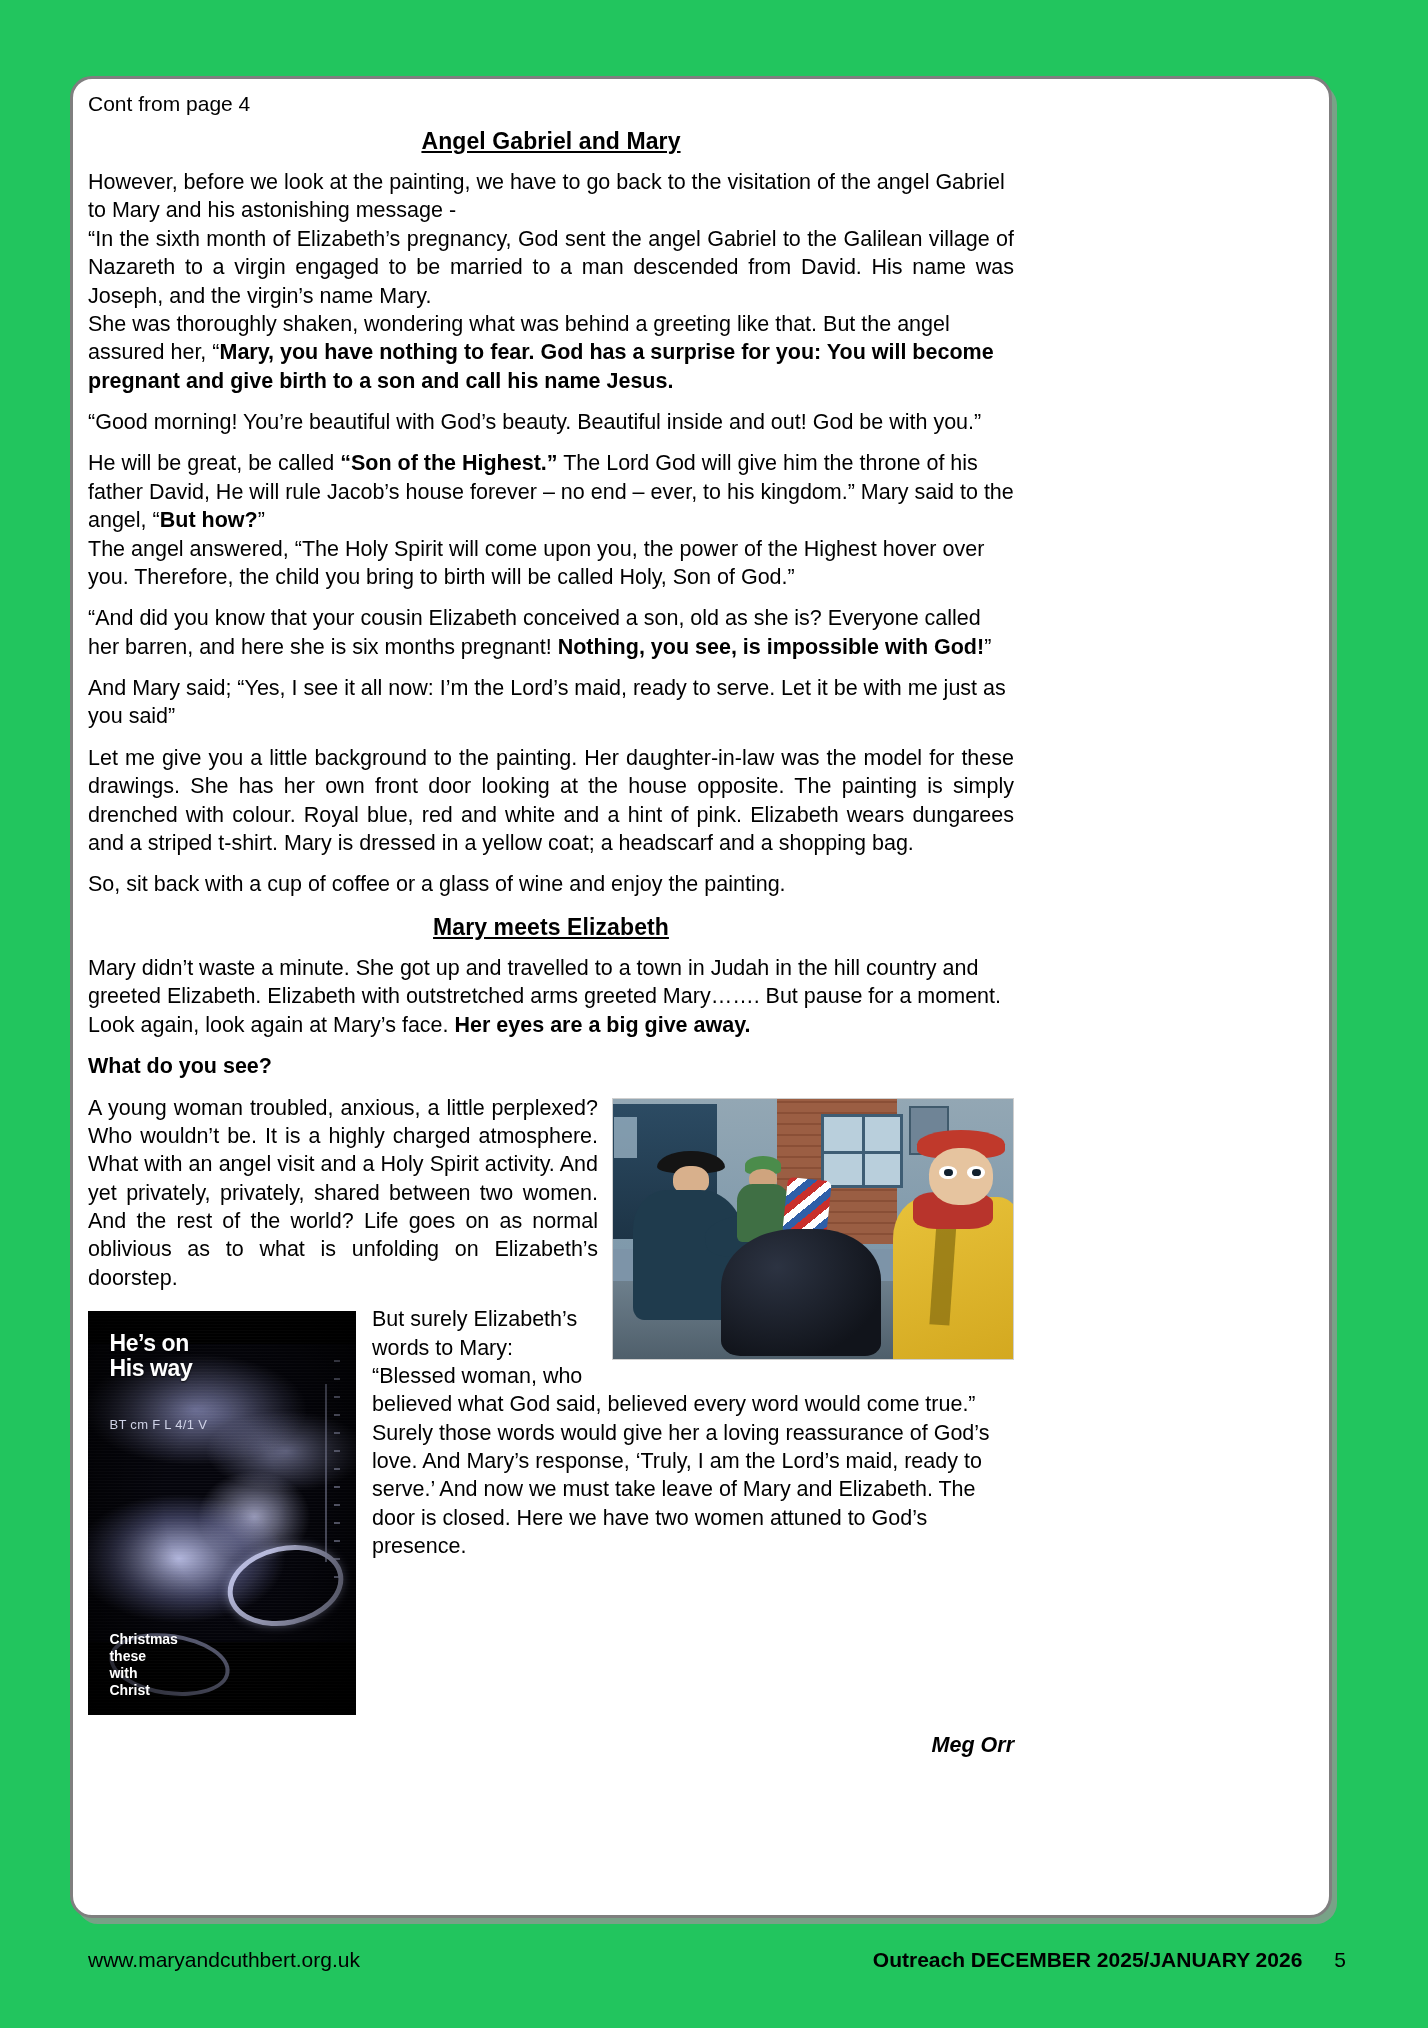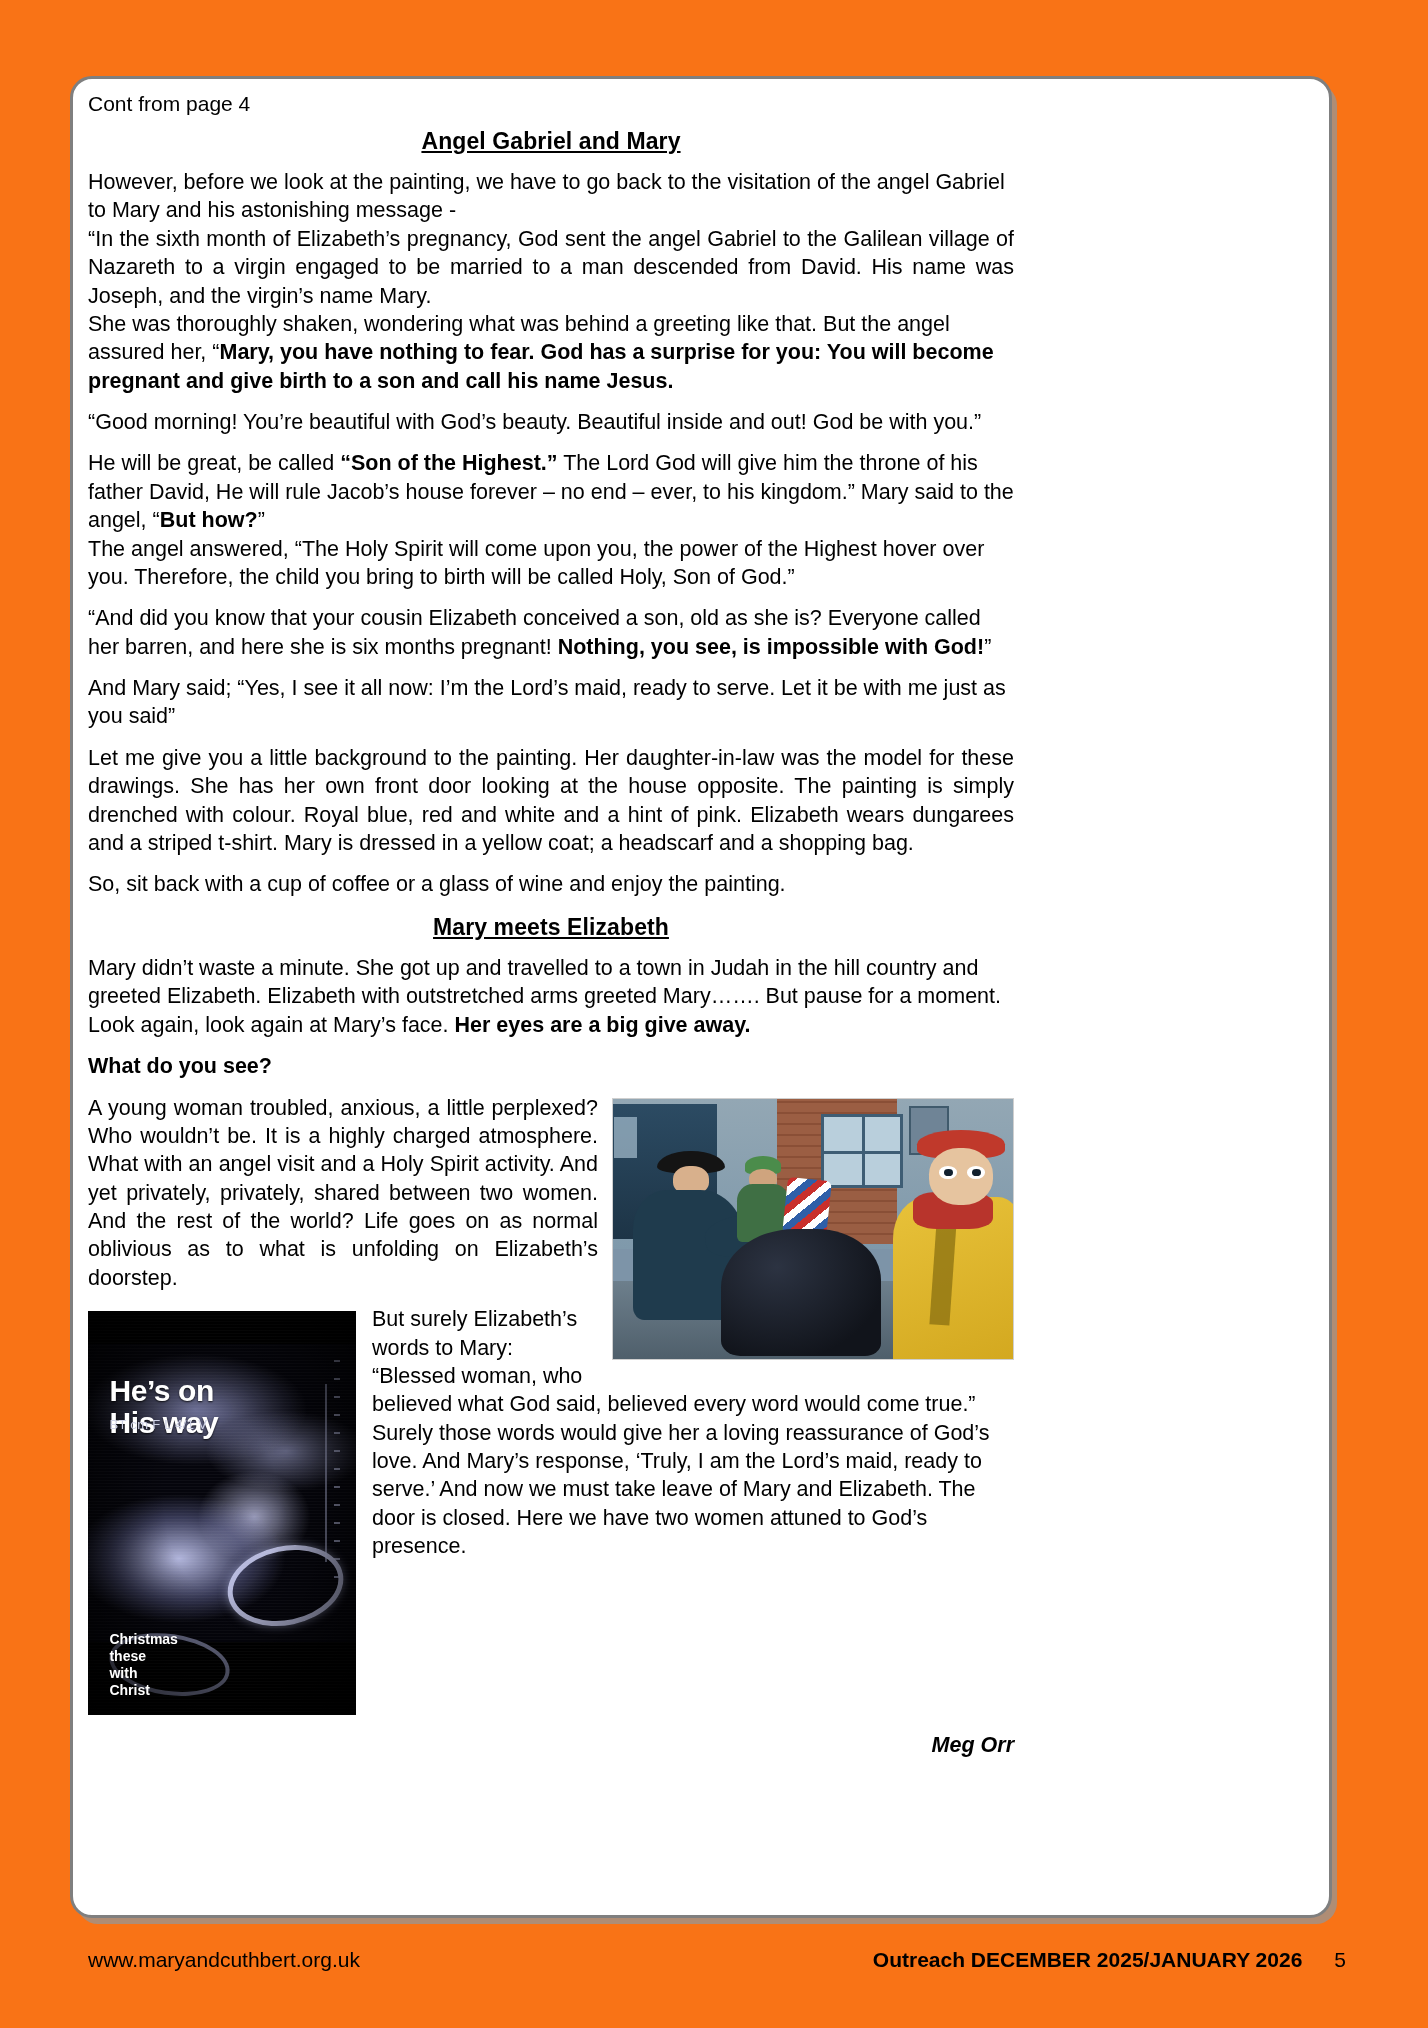--- a/index.html
+++ b/index.html
@@ -14,21 +14,21 @@
     color: #000000;
     position: relative;
     overflow: hidden;
   }
 
   .page {
     position: absolute;
     left: 0; top: 0;
     width: 1428px;
     height: 2028px;
-    background: #f97316;
+    background: #22c55e;
   }
 
   
   .frame {
     position: absolute;
     left: 70px;
     top: 76px;
     width: 1262px;
     height: 1842px;
     border: 3px solid #7f7f7f;
@@ -247,24 +247,23 @@
     position:absolute; inset:0;
     background-image: repeating-linear-gradient(0deg, rgba(255,255,255,.035) 0 1px, rgba(0,0,0,0) 1px 3px);
     mix-blend-mode: screen;
   }
   .us-vignette{
     position:absolute; inset:0;
     background: radial-gradient(ellipse at 50% 48%, rgba(0,0,0,0) 30%, rgba(0,0,0,.85) 96%);
   }
   .poster-head{
     position:absolute; left:8%; top:5%;
-    color:#ffffff; font-weight:bold; font-size:30px; line-height:1.05;
+    color:#ffffff; font-weight:bold; font-size:23px; line-height:1.05;
     letter-spacing:-0.4px;
     text-shadow: 0 1px 2px rgba(0,0,0,.8);
-    margin-top: 44px;
   }
   .poster-side{
     position:absolute; left:8%; top:26%;
     color:#cfd2e6; font-size:13px; line-height:1.45; letter-spacing:.3px;
   }
   .poster-foot{
     position:absolute; left:8%; bottom:4%;
     color:#ffffff; font-weight:bold; font-size:14px; line-height:1.22;
   }
 

